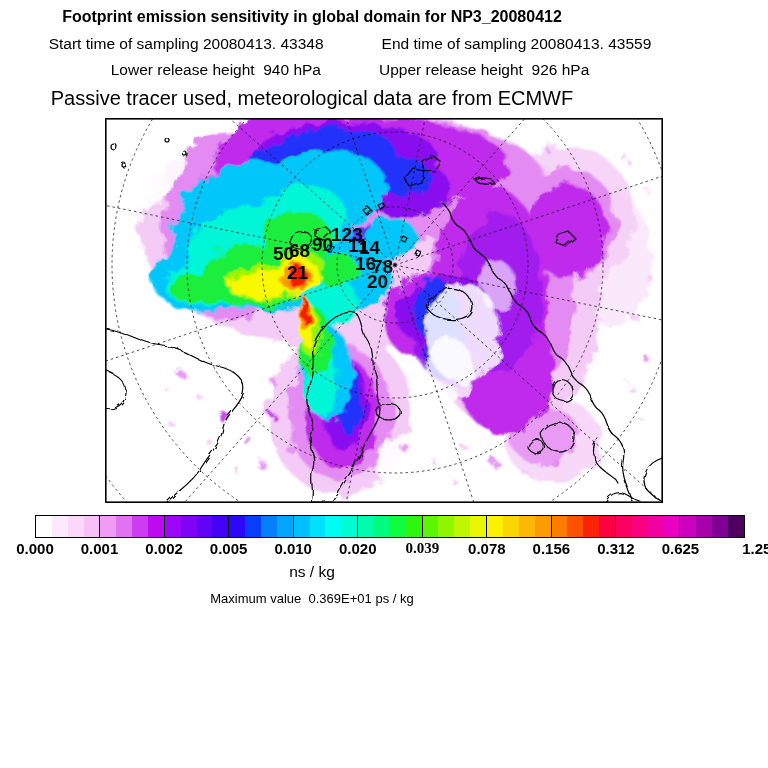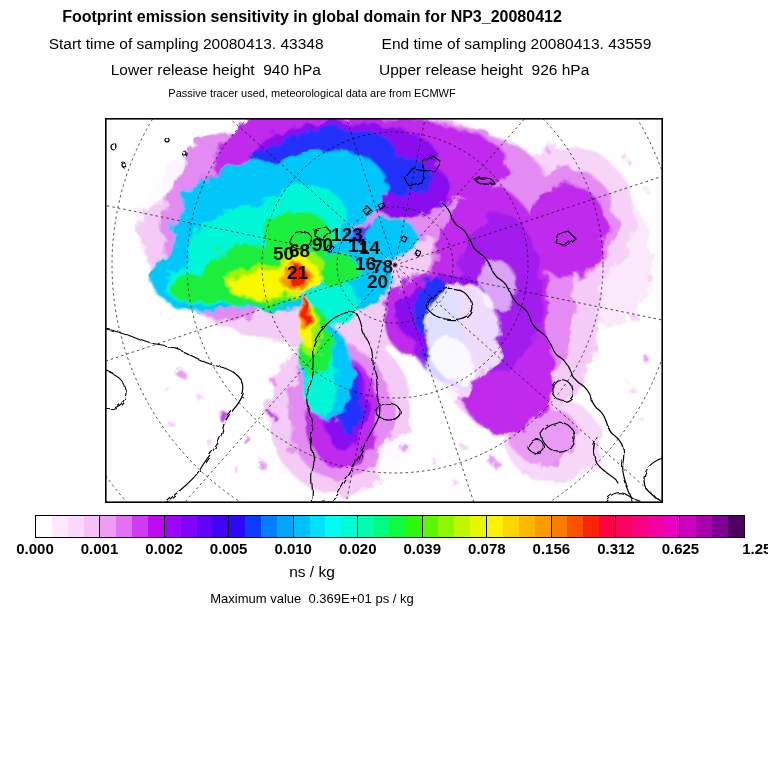--- a/index.html
+++ b/index.html
@@ -4,21 +4,21 @@
 <style>
   html,body{margin:0;padding:0;background:#fff;}
   body{width:768px;height:768px;position:relative;overflow:hidden;
        font-family:"Liberation Sans","DejaVu Sans",sans-serif;color:#000;}
   .hdr{position:absolute;left:0;width:624px;text-align:center;white-space:pre;}
   .hdr-row{position:absolute;left:0;width:700px;display:flex;justify-content:center;gap:58px;}
   .hdr-row span{white-space:pre;}
   #title{top:8px;font-size:16px;font-weight:bold;}
   #line2{top:35px;font-size:15.5px;}
   #line3{top:61px;font-size:15.5px;}
-  #line4{top:87px;font-size:11px;}
+  #line4{top:87px;font-size:20px;}
   #mapwrap{position:absolute;left:105px;top:118px;width:558px;height:385px;}
   #mapsvg{display:block;}
   #stations text{font-size:19px;font-weight:bold;fill:#0a0a0a;}
   .graticule{stroke:#000;stroke-width:.7;fill:none;stroke-dasharray:2.5 3;}
   .coast{stroke:#000;stroke-width:1.2;fill:none;stroke-linejoin:round;stroke-linecap:round;}
   .c-lav{fill:#F4CBF6}.c-orc{fill:#E38BF2}.c-vio{fill:#C02BEC}.c-pur{fill:#8A0CF0}
   .c-blu{fill:#2330FA}.c-cyn{fill:#00C6FA}.c-aqu{fill:#00F6D6}.c-grn{fill:#1FEE3E}
   .c-ygr{fill:#9CF400}.c-yel{fill:#F8F800}.c-orn{fill:#FB9B00}.c-red{fill:#F71E00}
   .hole{fill:#ffffff}
   #colorbar{position:absolute;left:35px;top:515px;width:710px;height:23px;
@@ -308,21 +308,21 @@
       <div class="cbcell" style="background: rgb(78, 0, 96);"></div>
     </div>
 </div>
 <div id="ticks">
     <span class="tick" style="left: 35px;">0.000</span>
     <span class="tick" style="left: 99.5455px;">0.001</span>
     <span class="tick" style="left: 164.091px;">0.002</span>
     <span class="tick" style="left: 228.636px;">0.005</span>
     <span class="tick" style="left: 293.182px;">0.010</span>
     <span class="tick" style="left: 357.727px;">0.020</span>
-    <span class="tick" style="left: 422.273px;">0.039</span>
+    <span class="tick" style="left: 422.273px; font-family: Liberation Serif, serif;">0.039</span>
     <span class="tick" style="left: 486.818px;">0.078</span>
     <span class="tick" style="left: 551.364px;">0.156</span>
     <span class="tick" style="left: 615.909px;">0.312</span>
     <span class="tick" style="left: 680.455px;">0.625</span>
     <span class="tick" style="left: 755px; margin-left: 6px;">1.250</span>
   </div>
 <div class="hdr" id="units">ns / kg</div>
 <div class="hdr" id="maxval">Maximum value  0.369E+01 ps / kg</div>
 
 </body></html>

